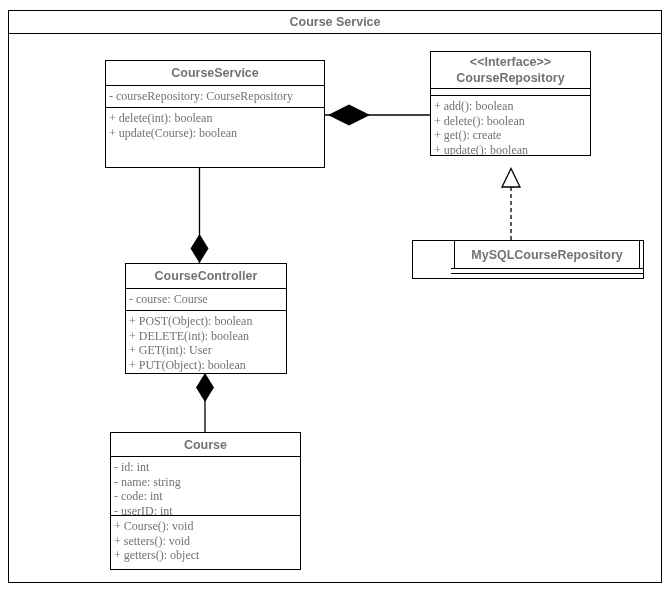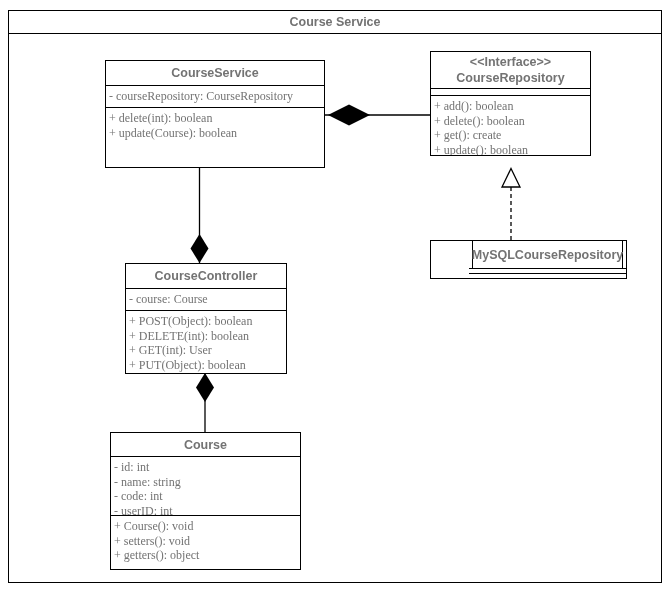--- a/index.html
+++ b/index.html
@@ -143,21 +143,21 @@
     </div>
     <div class="u-empty"></div>
     <div class="u-sec last">
       <div class="u-row">+ add(): boolean</div>
       <div class="u-row">+ delete(): boolean</div>
       <div class="u-row">+ get(): create</div>
       <div class="u-row">+ update(): boolean</div>
     </div>
   </div>
 
-  <div class="uml" style="left:430px; top:240px; width:197px; height:39px;padding-left:38px;">
+  <div class="uml" style="left:412px; top:240px; width:232px; height:39px;padding-left:38px;">
     <div class="mysql-title">MySQLCourseRepository</div>
     <div class="mysql-row"></div>
     <div class="mysql-row"></div>
   </div>
 
   <div class="uml" style="left:125px; top:263px; width:162px; height:111px;">
     <div class="u-title" style="height:25px;">CourseController</div>
     <div class="u-sec" style="height:22px;">
       <div class="u-row">- course: Course</div>
     </div>

